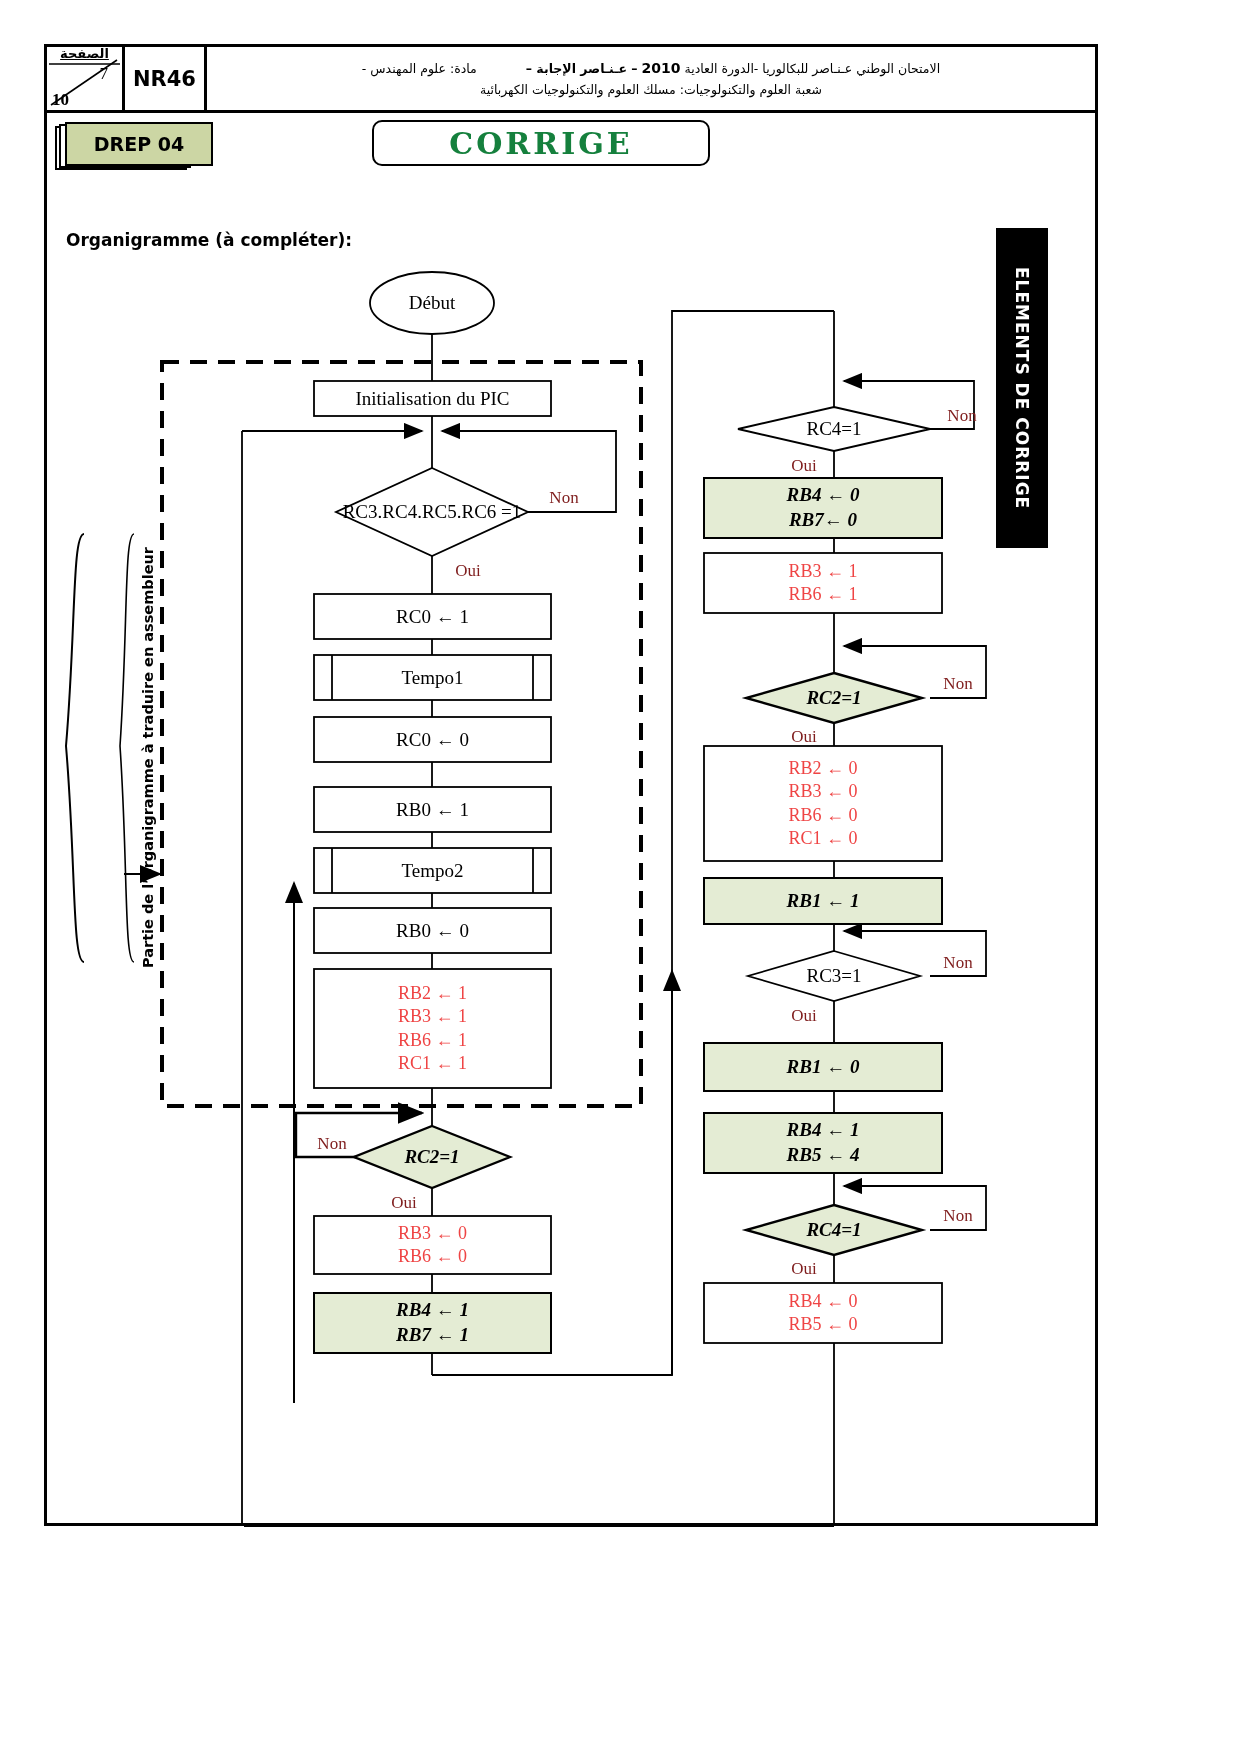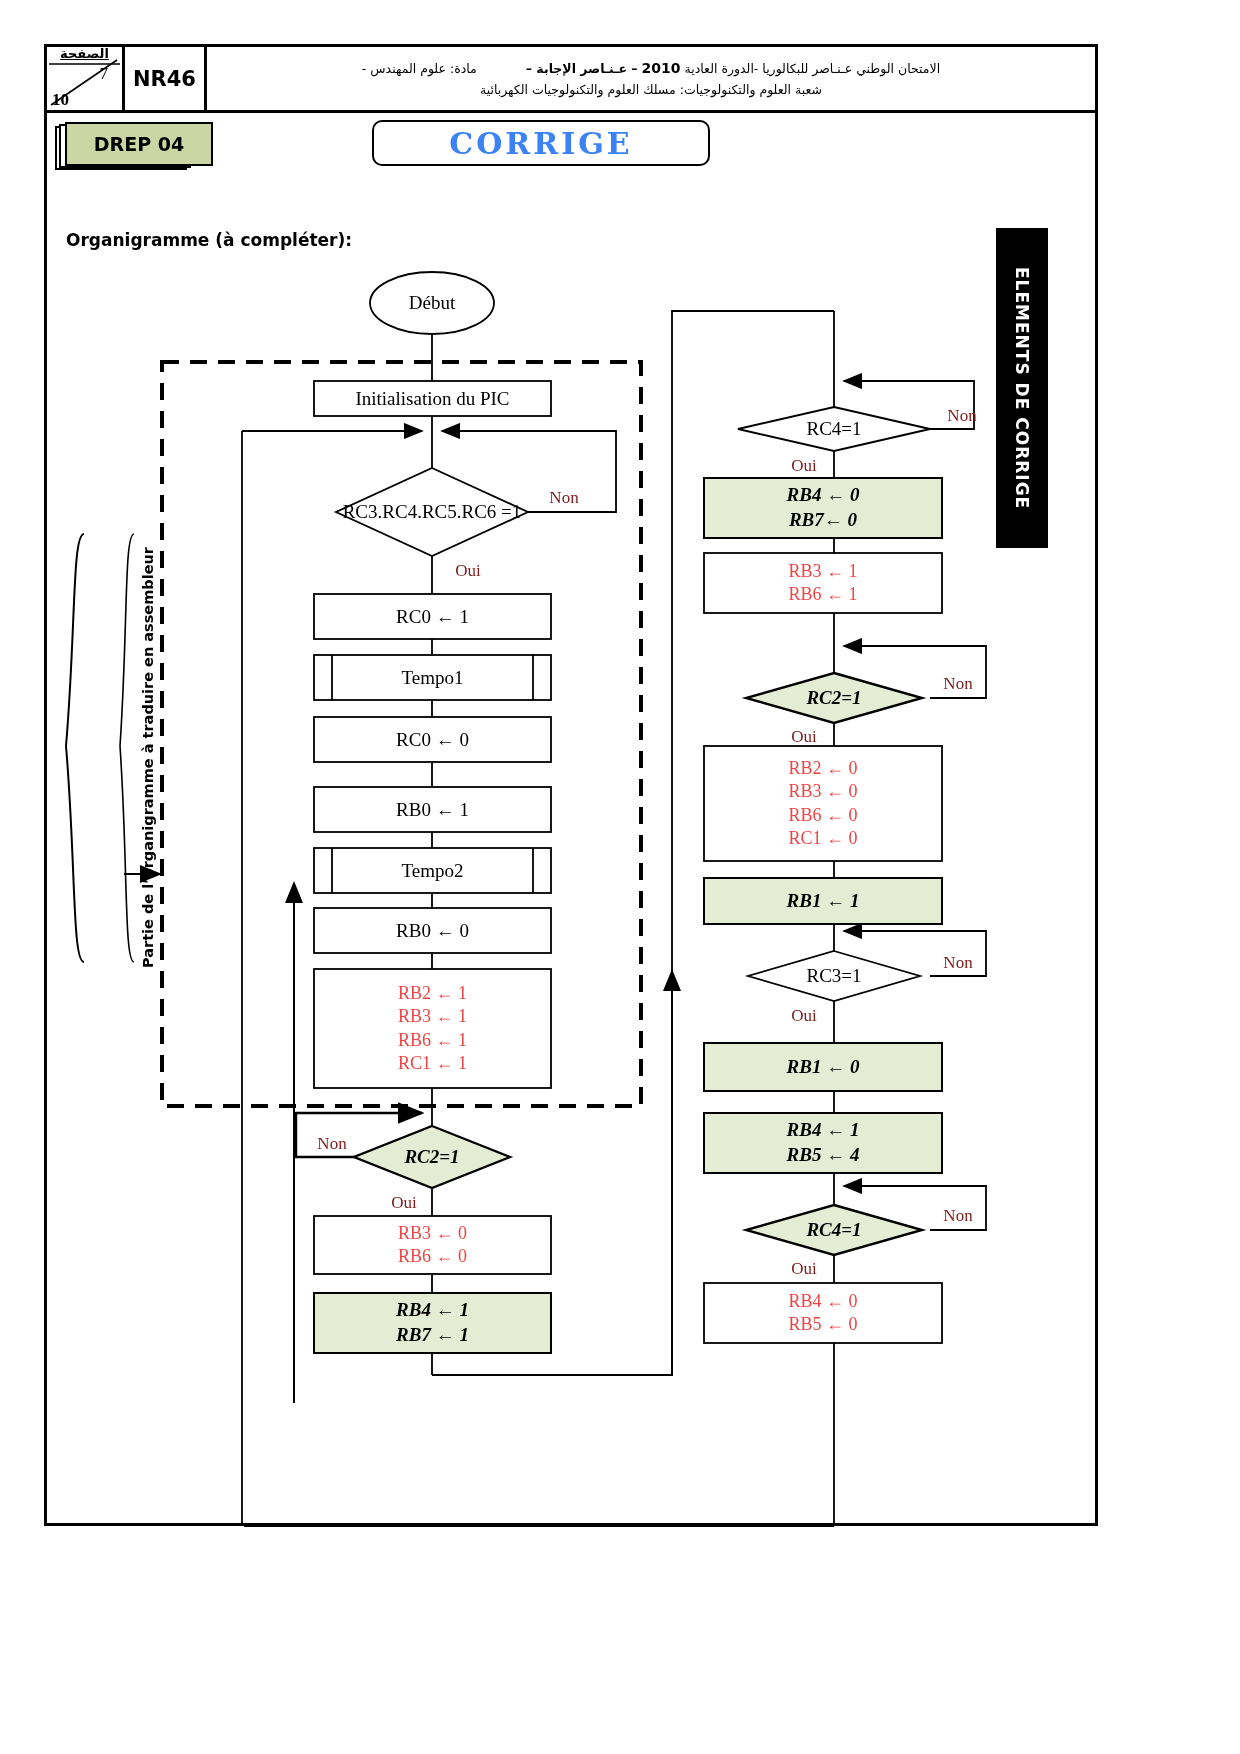--- a/index.html
+++ b/index.html
@@ -66,21 +66,21 @@
     font-size:19px; font-weight:bold; font-family:"DejaVu Sans", sans-serif;
   }
 
   
   #corrige-box {
     position:absolute; left:372px; top:120px; width:338px; height:46px;
     border:2px solid #000; border-radius:10px; background:#fff; z-index:6;
     display:flex; align-items:center; justify-content:center;
   }
   #corrige-text {
-    color:#3b82f6; font-size:30px; font-weight:bold; letter-spacing:3px;
+    color:#15803d; font-size:30px; font-weight:bold; letter-spacing:3px;
     font-family:"DejaVu Serif", serif;
   }
 
   
   #elements-banner {
     position:absolute; left:996px; top:228px; width:52px; height:320px;
     background:#000; z-index:6;
     display:flex; align-items:center; justify-content:center;
   }
   #elements-text {

